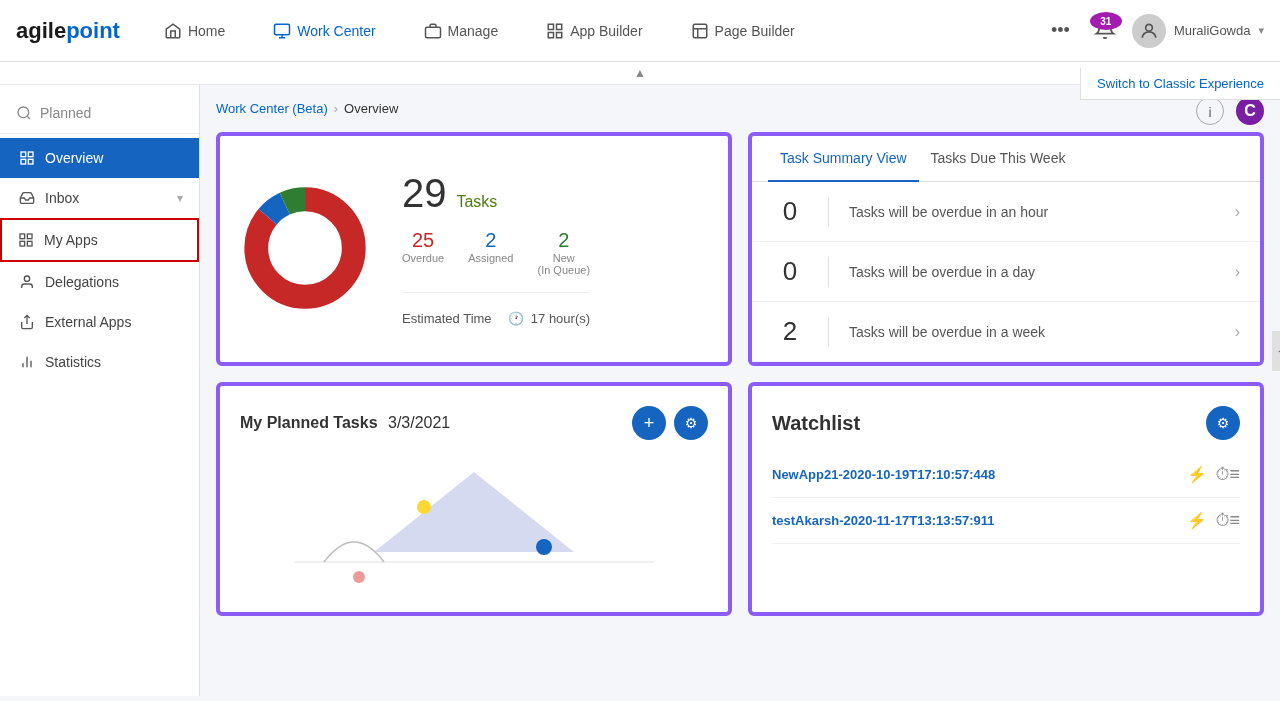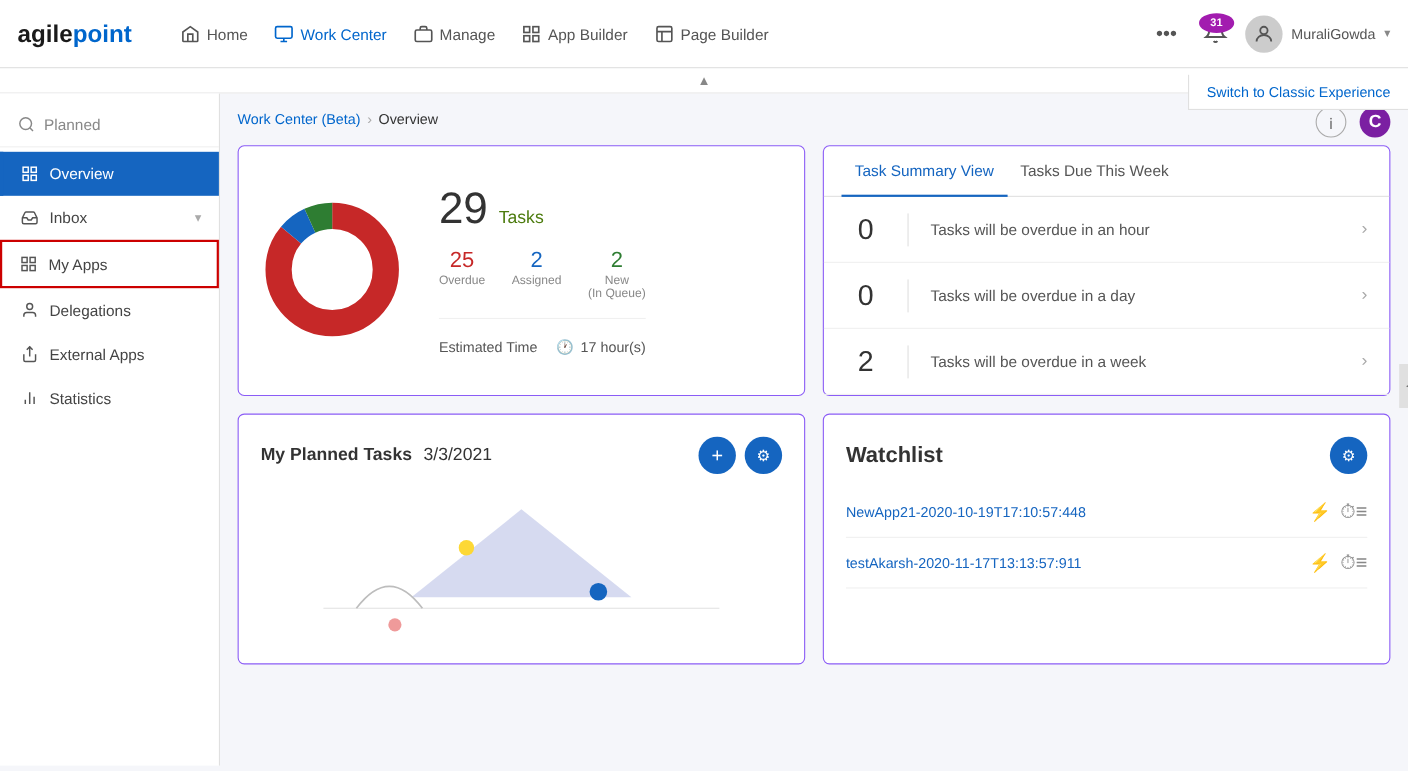--- a/index.html
+++ b/index.html
@@ -23,21 +23,21 @@
     }
     .logo-text {
       font-size: 22px;
       font-weight: 700;
       color: #1a1a1a;
     }
     .logo-text span { color: #0066cc; }
     .nav-items {
       display: flex;
       align-items: flex-start;
-      gap: 0;
+      gap: 24px;
       flex: 1;
     }
     .nav-item {
       display: flex;
       align-items: center;
       gap: 6px;
       padding: 8px 12px;
       color: #555;
       cursor: pointer;
       border-radius: 4px;
@@ -210,21 +210,21 @@
       display: grid;
       grid-template-columns: 1fr 1fr;
       gap: 16px;
       margin-top: 8px;
     }
 
     
     .card {
       background: #fff;
       border-radius: 6px;
-      border: 1px solid #8b5cf6;
+      border: 4px solid #8b5cf6;
       padding: 20px;
     }
     .donut-card {
       display: flex;
       align-items: center;
       gap: 32px;
     }
     .donut-wrapper { position: relative; flex-shrink: 0; }
     .donut-svg { width: 130px; height: 130px; }
     .task-count-section {
@@ -344,21 +344,21 @@
       margin-bottom: 12px;
     }
     .watchlist-title { font-size: 20px; font-weight: 600; color: #333; }
     .watchlist-item {
       display: flex;
       align-items: center;
       padding: 12px 0;
       border-bottom: 1px solid #f0f0f0;
       gap: 8px;
     }
-    .watchlist-link { color: #1565c0; font-size: 13px; flex: 1; cursor: pointer; }
+    .watchlist-link { color: #1565c0; font-size: 13px; flex: 1; cursor: pointer; font-weight: bold; }
     .watchlist-actions { display: flex; align-items: center; gap: 8px; }
     .wl-icon { color: #888; font-size: 16px; cursor: pointer; }
   </style>
 </head>
 <body>
 
 <nav class="topnav">
   <div class="logo">
     <span class="logo-text">
       <span style="color:#1a1a1a;">agile</span><span style="color:#0066cc;">point</span>

